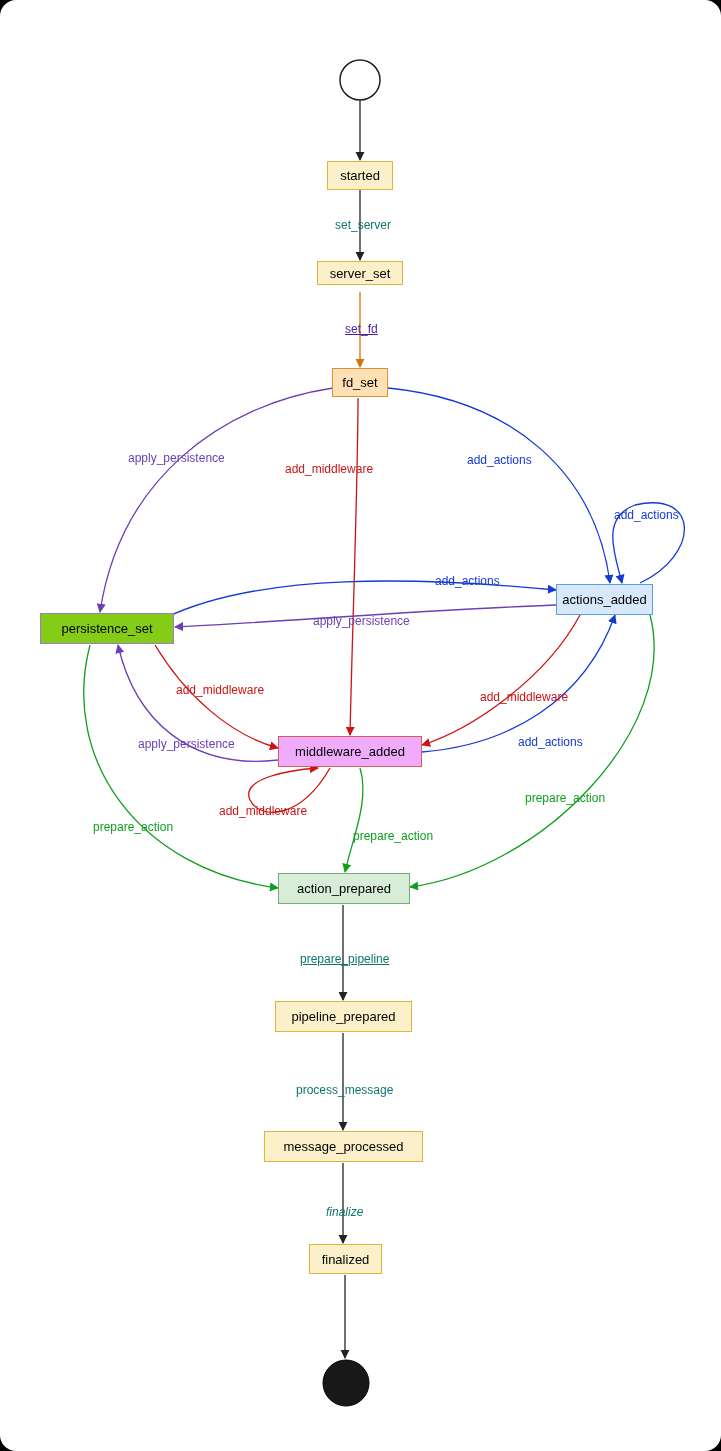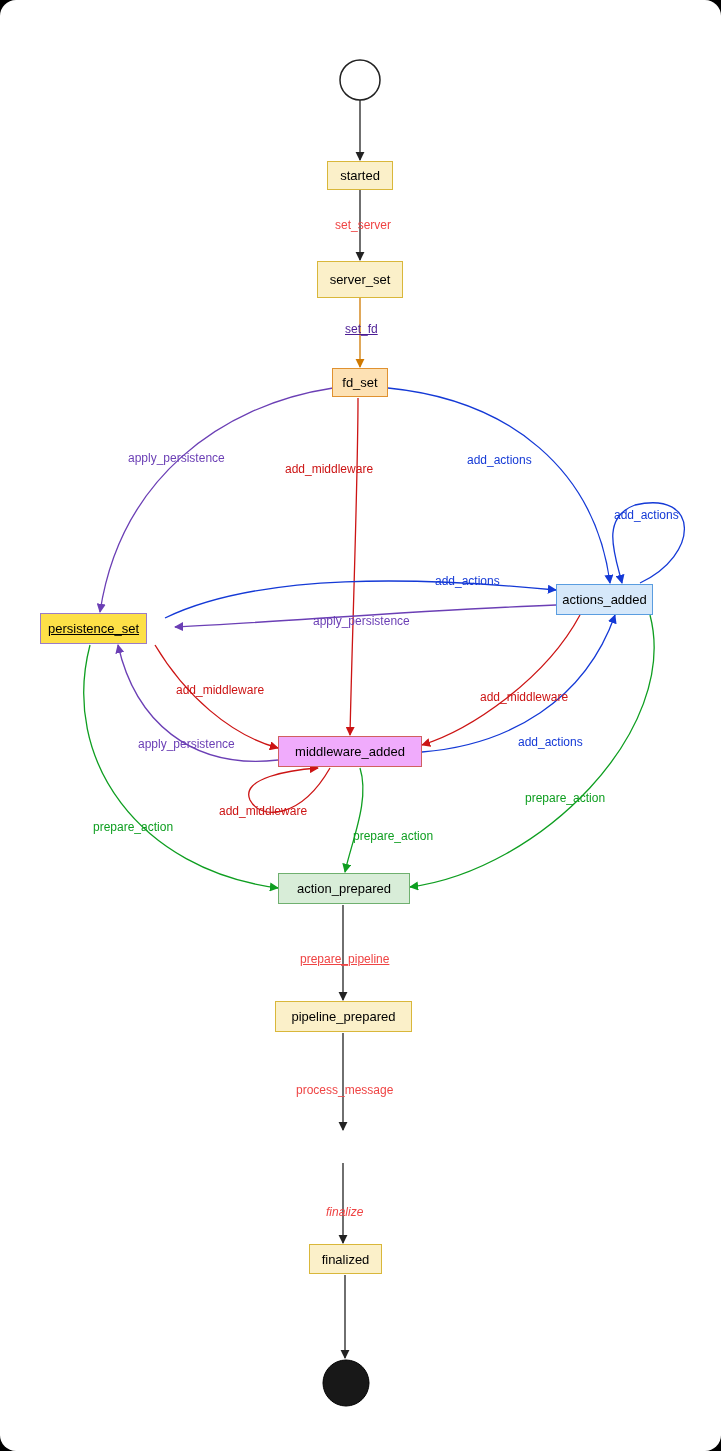--- a/index.html
+++ b/index.html
@@ -33,21 +33,21 @@
     padding: 6px 8px;
     box-sizing: border-box;
     display: flex;
     align-items: center;
     justify-content: center;
   }
   .label {
     position: absolute;
     font-size: 12px;
     white-space: nowrap;
-    color: #ef4444;
+    color: #0f766e;
   }
 </style>
 </head>
 <body>
 
 <div class="canvas">
 
 <svg>
   <defs>
     <marker id="arr-black" viewBox="0 0 10 10" refX="9" refY="5" markerWidth="7" markerHeight="7" orient="auto-start-reverse">
@@ -114,48 +114,51 @@
 
   <path d="M343,1163 L343,1243" stroke="#222" fill="none" stroke-width="1.3" marker-end="url(#arr-black)"></path>
 
   <path d="M345,1275 L345,1358" stroke="#222" fill="none" stroke-width="1.3" marker-end="url(#arr-black)"></path>
 </svg>
 
 <div class="node" style="left:327px; top:161px; width:66px; height:29px; background:#fbf0c9; border-color:#d9b73a;">
   <span>started</span>
 </div>
 
-<div class="node" style="left:317px; top:261px; width:86px; height:37px; background:#fbf0c9; border-color:#d9b73a;">
+<div class="node" style="left:317px; top:261px; width:86px; height:24px; background:#fbf0c9; border-color:#d9b73a;">
   <span>server_set</span>
 </div>
 
 <div class="node" style="left:332px; top:368px; width:56px; height:29px; background:#fde1b4; border-color:#e0912f;">
   <span>fd_set</span>
 </div>
 
-<div class="node" style="left:40px; top:613px; width:107px; height:31px; background:#fde047; border-color:#9b7cc7;text-decoration:underline;">
+<div class="node" style="left:40px; top:613px; width:134px; height:31px; background:#84cc16; border-color:#9b7cc7;">
   <span>persistence_set</span>
 </div>
 
 <div class="node" style="left:556px; top:584px; width:97px; height:31px; background:#d6e8fa; border-color:#5a9de0;">
   <span>actions_added</span>
 </div>
 
 <div class="node" style="left:278px; top:736px; width:144px; height:31px; background:#f0abfc; border-color:#d06060;">
   <span>middleware_added</span>
 </div>
 
 <div class="node" style="left:278px; top:873px; width:132px; height:31px; background:#d8edd8; border-color:#6fb06f;">
   <span>action_prepared</span>
 </div>
 
 <div class="node" style="left:275px; top:1001px; width:137px; height:31px; background:#fbf0c9; border-color:#d9b73a;">
   <span>pipeline_prepared</span>
 </div>
 
+<div class="node" style="left:264px; top:1131px; width:159px; height:31px; background:#fbf0c9; border-color:#d9b73a;">
+  <span>message_processed</span>
+</div>
 
 <div class="node" style="left:309px; top:1244px; width:73px; height:30px; background:#fbf0c9; border-color:#d9b73a;">
   <span>finalized</span>
 </div>
 
 <div class="label" style="left:335px; top:218px;">set_server</div>
 <div class="label" style="left:345px; top:322px; color:#4c1d95;text-decoration:underline;">set_fd</div>
 
 <div class="label" style="left:128px; top:451px; color:#6b3fb5;">apply_persistence</div>
 <div class="label" style="left:285px; top:462px; color:#cc1414;">add_middleware</div>

